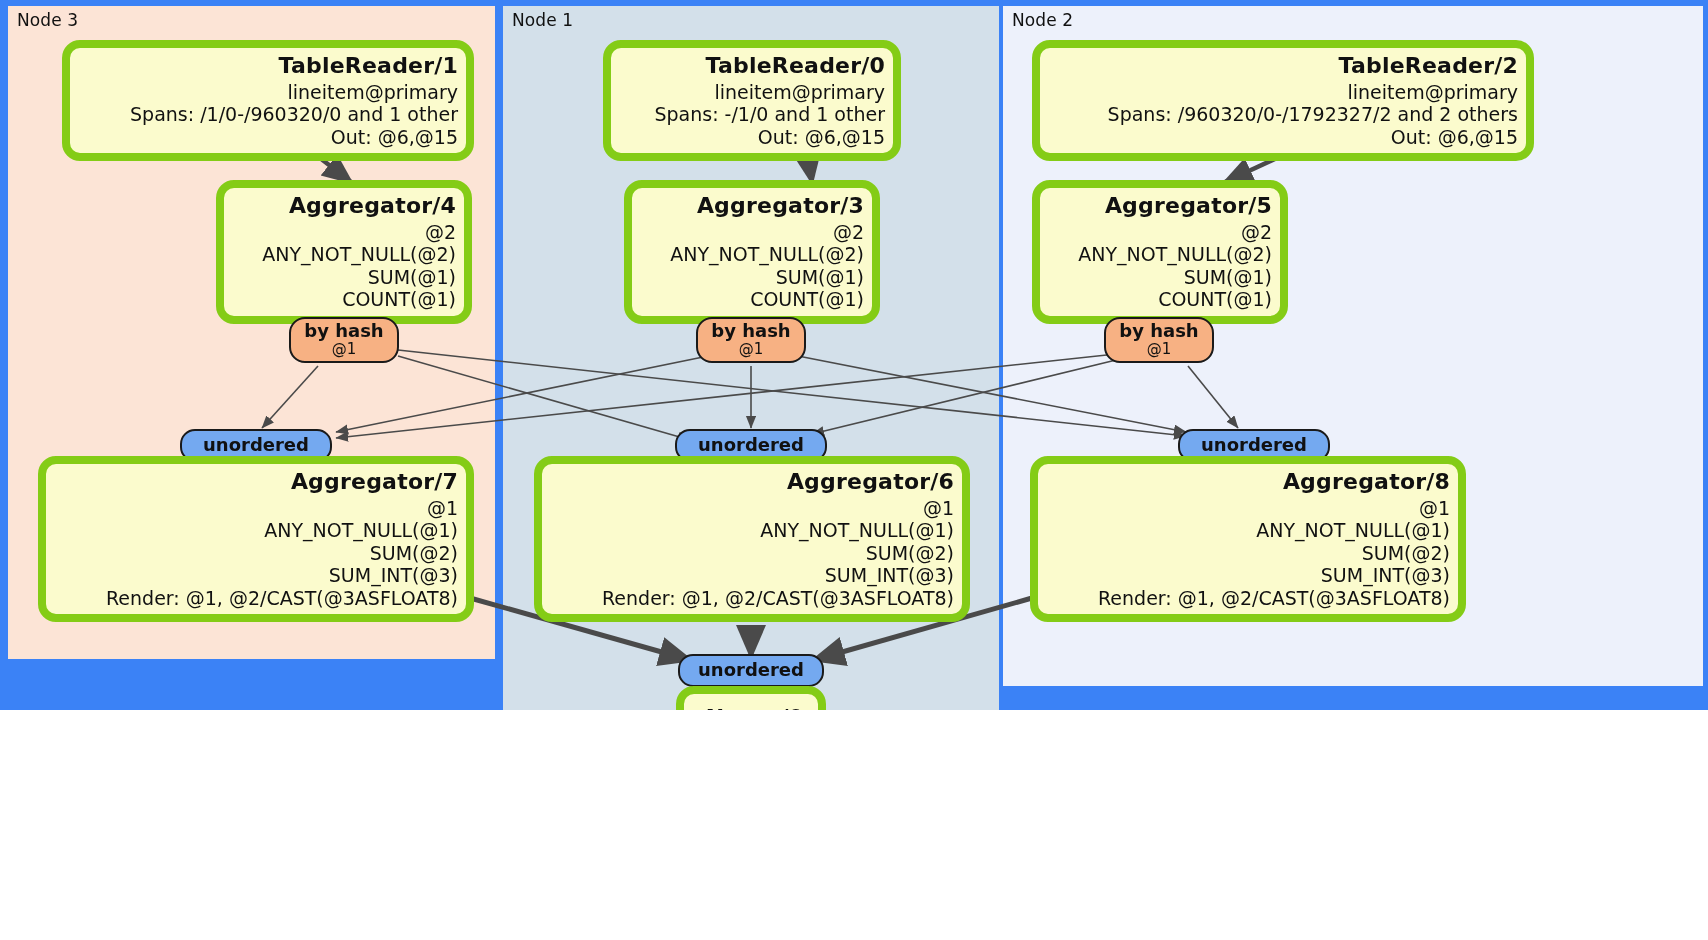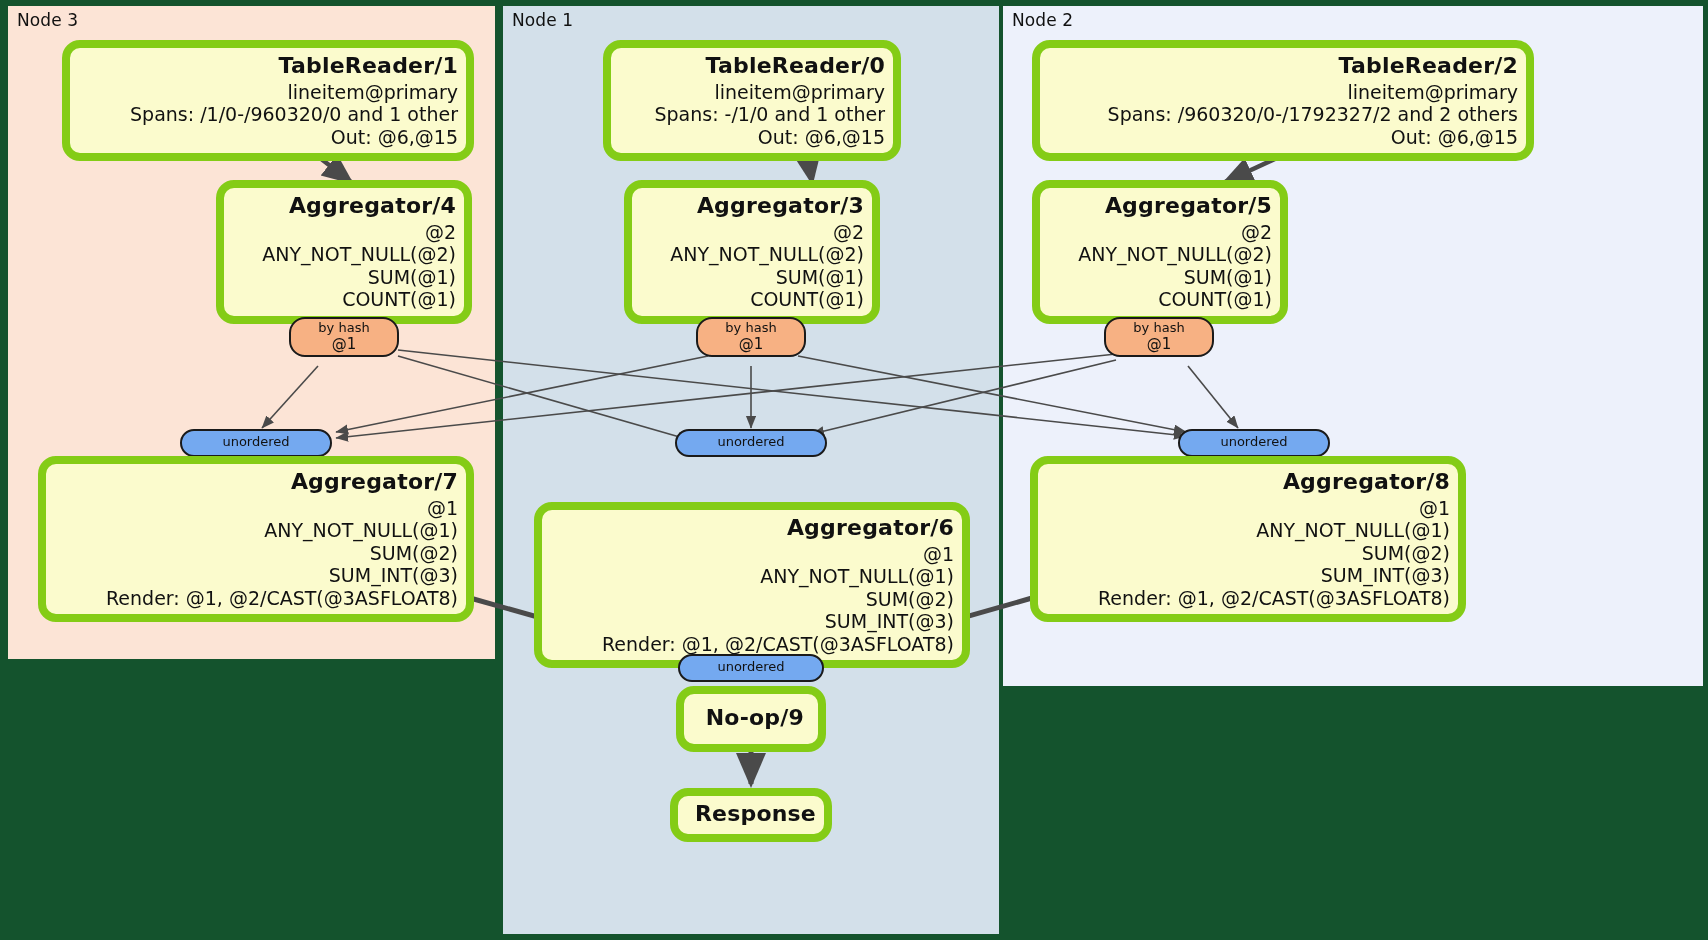--- a/index.html
+++ b/index.html
@@ -1,33 +1,33 @@
 <!DOCTYPE html>
 <html><head>
 <meta charset="utf-8">
 <style>
   html,body{margin:0;padding:0;background:#ffffff;}
   body{font-family:"DejaVu Sans","Liberation Sans",sans-serif;}
-  #stage{position:relative;width:1708px;height:940px;overflow:hidden;background:#14532d;}
+  #stage{position:relative;width:1708px;height:710px;overflow:hidden;background:#3b82f6;}
 
   .panel{position:absolute;box-sizing:border-box;}
   .panel-label{position:absolute;left:9px;top:4px;font-size:17px;color:#111;letter-spacing:.1px;white-space:nowrap;}
 
   #panel-node3{left:8px;top:6px;width:487px;height:653px;background:#FCE4D6;}
   #panel-node1{left:503px;top:6px;width:496px;height:928px;background:#D3E0EA;}
   #panel-node2{left:1003px;top:6px;width:700px;height:680px;background:#EDF1FB;}
 
   .box{position:absolute;box-sizing:border-box;background:#FBFBCD;border:8px solid #84cc16;border-radius:18px;
        text-align:right;color:#111;line-height:1.18;padding:4px 8px 5px;}
   .box .title{font-weight:bold;font-size:22px;letter-spacing:.2px;margin:1px 0 2px;}
   .box .line{font-size:19px;white-space:nowrap;}
 
   .pill{position:absolute;box-sizing:border-box;border:2px solid #1a1a1a;border-radius:16px;
         text-align:center;color:#111;line-height:1.12;padding:2px 10px 3px;}
-  .pill .pt{font-weight:normal;font-size:13px;white-space:nowrap;}
+  .pill .pt{font-weight:bold;font-size:18px;white-space:nowrap;}
   .pill .ps{font-size:15px;white-space:nowrap;}
   .pill.hash{background:#F7B183;}
   .pill.unord{background:#74A9F0;border-radius:15px;}
 
   #svg-edges{position:absolute;left:0;top:0;width:1708px;height:940px;pointer-events:none;}
 </style>
 </head>
 <body>
 
 <div id="stage">
@@ -127,21 +127,21 @@
 
   <div class="pill hash" style="left:696px;top:317px;width:110px;">
     <div class="pt">by hash</div>
     <div class="ps">@1</div>
   </div>
 
   <div class="pill unord" style="left:675px;top:429px;width:152px;padding-top:4px;padding-bottom:5px;">
     <div class="pt">unordered</div>
   </div>
 
-  <div class="box" id="b-agg6" style="left:534px;top:456px;width:436px;margin-top:46px;">
+  <div class="box" id="b-agg6" style="left:534px;top:456px;width:436px;">
     <div class="title">Aggregator/6</div>
     <div class="line">@1</div>
     <div class="line">ANY_NOT_NULL(@1)</div>
     <div class="line">SUM(@2)</div>
     <div class="line">SUM_INT(@3)</div>
     <div class="line">Render: @1, @2/CAST(@3ASFLOAT8)</div>
   </div>
 
   <div class="pill unord" style="left:678px;top:654px;width:146px;padding-top:4px;padding-bottom:5px;">
     <div class="pt">unordered</div>

